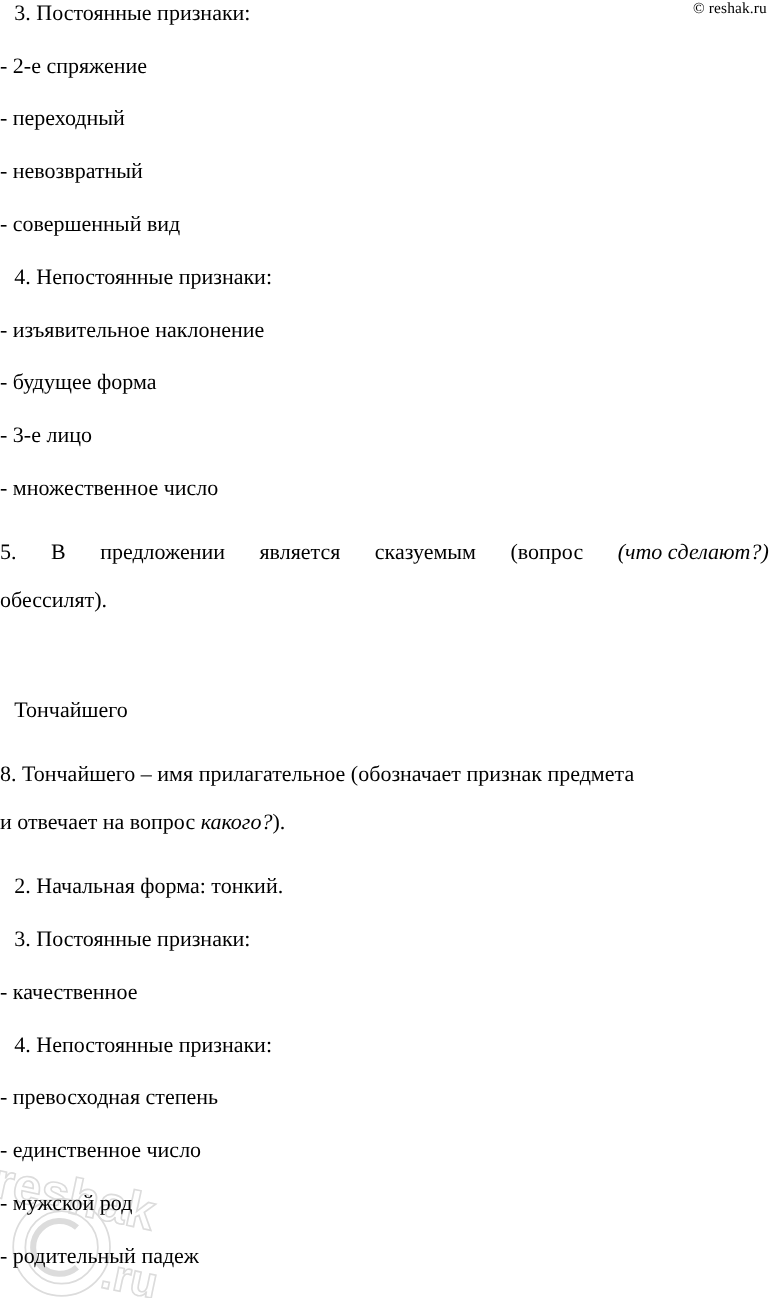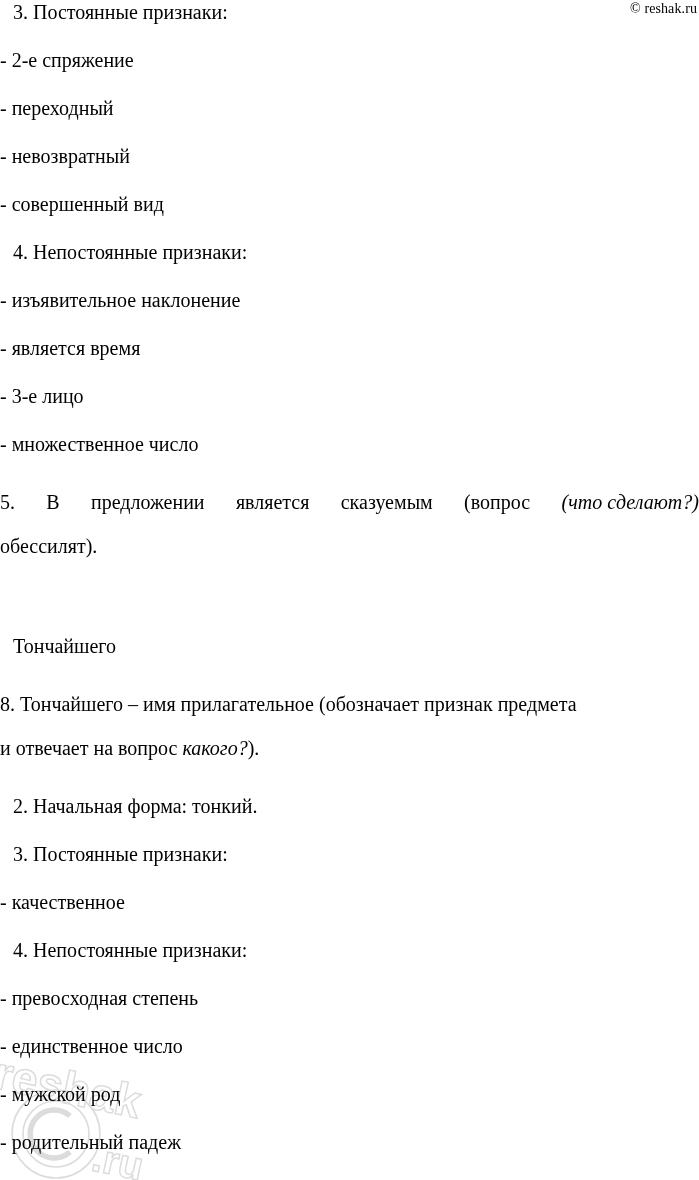--- a/index.html
+++ b/index.html
@@ -115,21 +115,21 @@
   <div class="content">
 
     <div>
       <div class="line num">3. Постоянные признаки:</div>
       <div class="line dash">- 2-е спряжение</div>
       <div class="line dash">- переходный</div>
       <div class="line dash">- невозвратный</div>
       <div class="line dash">- совершенный вид</div>
       <div class="line num">4. Непостоянные признаки:</div>
       <div class="line dash">- изъявительное наклонение</div>
-      <div class="line dash">- является время</div>
+      <div class="line dash">- будущее форма</div>
       <div class="line dash">- 3-е лицо</div>
       <div class="line dash">- множественное число</div>
 
       <div class="para">
         <span class="jline stretch">
           <span>5.</span>
           <span>В</span>
           <span>предложении</span>
           <span>является</span>
           <span>сказуемым</span>

